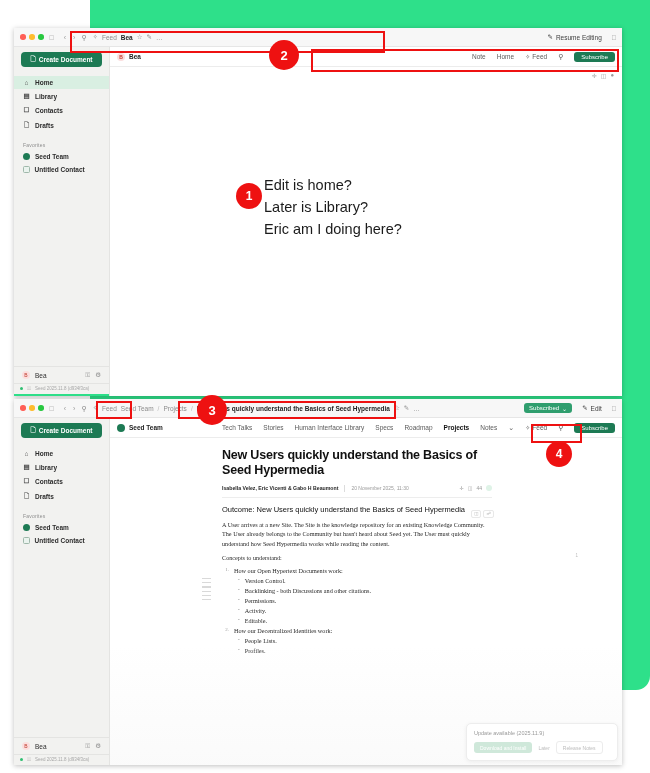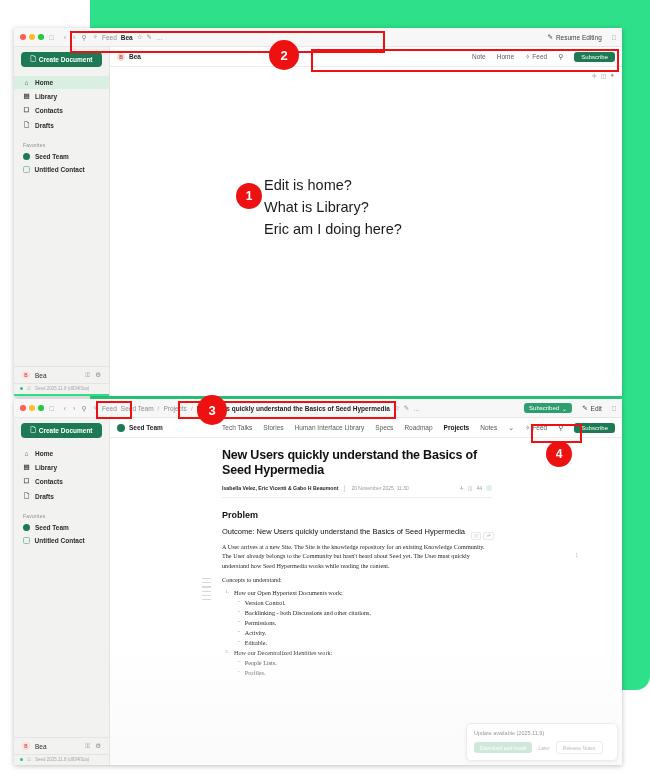--- a/index.html
+++ b/index.html
@@ -443,21 +443,20 @@
             <span class="vline"></span>
             <span class="date">20 November 2025, 11:30</span>
             <span class="metas">
               <span>✛</span>
               <span>◫</span>
               <span>44</span>
               <span class="greenbadge"></span>
             </span>
           </div>
 
-          <div class="h2">Problem</div>
           <div class="h3">
             <span>Outcome: New Users quickly understand the Basics of Seed Hypermedia</span>
             <span class="blk-icons">
               <i>◫</i>
               <i>☍</i>
             </span>
           </div>
           <div class="para">A User arrives at a new Site. The Site is the knowledge repository for an existing Knowledge Community. The User already belongs to the Community but hasn't heard about Seed yet. The User must quickly understand how Seed Hypermedia works while reading the content.</div>
           <div class="para">Concepts to understand:</div>
 
@@ -516,21 +515,21 @@
     </div>
   </div>
 </div>
 
 <div class="anno-rect" style="left:70px; top:31px; width:315px; height:22px;"></div>
 <div class="anno-rect" style="left:311px; top:49px; width:308px; height:23px;"></div>
 <div class="anno-marker" style="left:269px; top:40px; width:30px; height:30px;">2</div>
 
 <div class="anno-marker" style="left:236px; top:183px; width:26px; height:26px; font-size:12px;">1</div>
 <div class="callout" style="left:264px; top:176px;">Edit is home?</div>
-<div class="callout" style="left:264px; top:198px;">What is Library?</div>
+<div class="callout" style="left:264px; top:198px;">Later is Library?</div>
 <div class="callout" style="left:264px; top:220px;">Eric am I doing here?</div>
 
 <div class="anno-rect" style="left:96px; top:401px; width:36px; height:18px;"></div>
 <div class="anno-rect" style="left:178px; top:401px; width:218px; height:18px;"></div>
 <div class="anno-marker" style="left:197px; top:395px; width:30px; height:30px;">3</div>
 
 <div class="anno-rect" style="left:531px; top:424px; width:51px; height:19px;"></div>
 <div class="anno-marker" style="left:546px; top:441px; width:26px; height:26px; font-size:12px;">4</div>
 
 </body></html>

